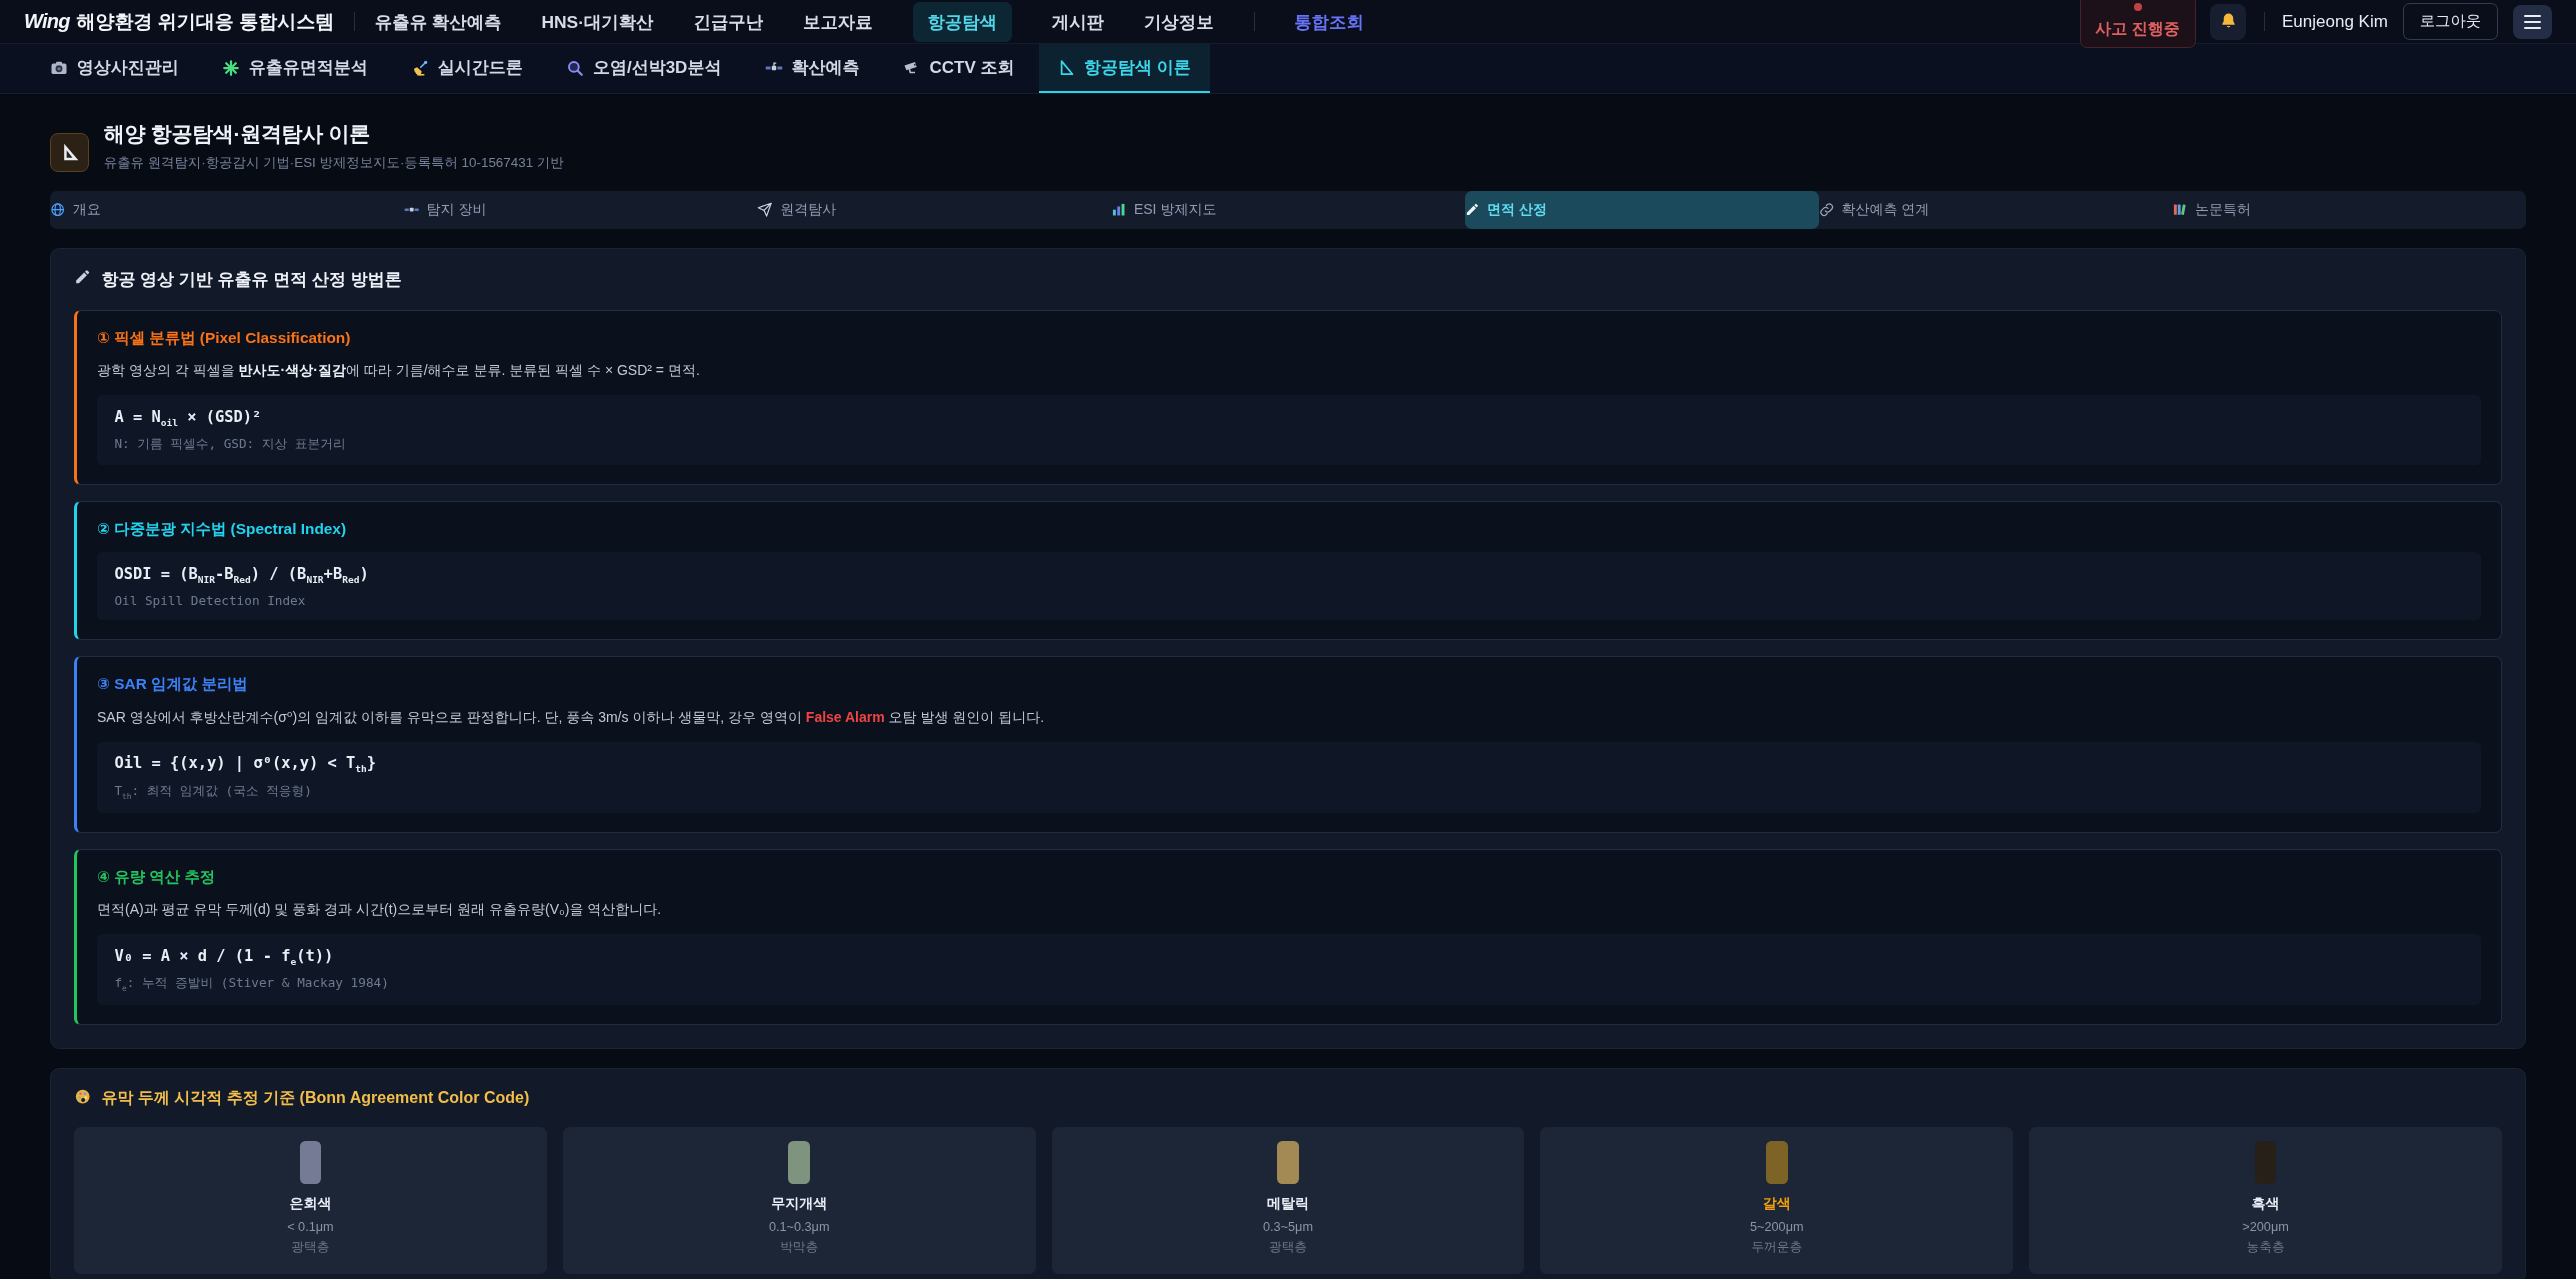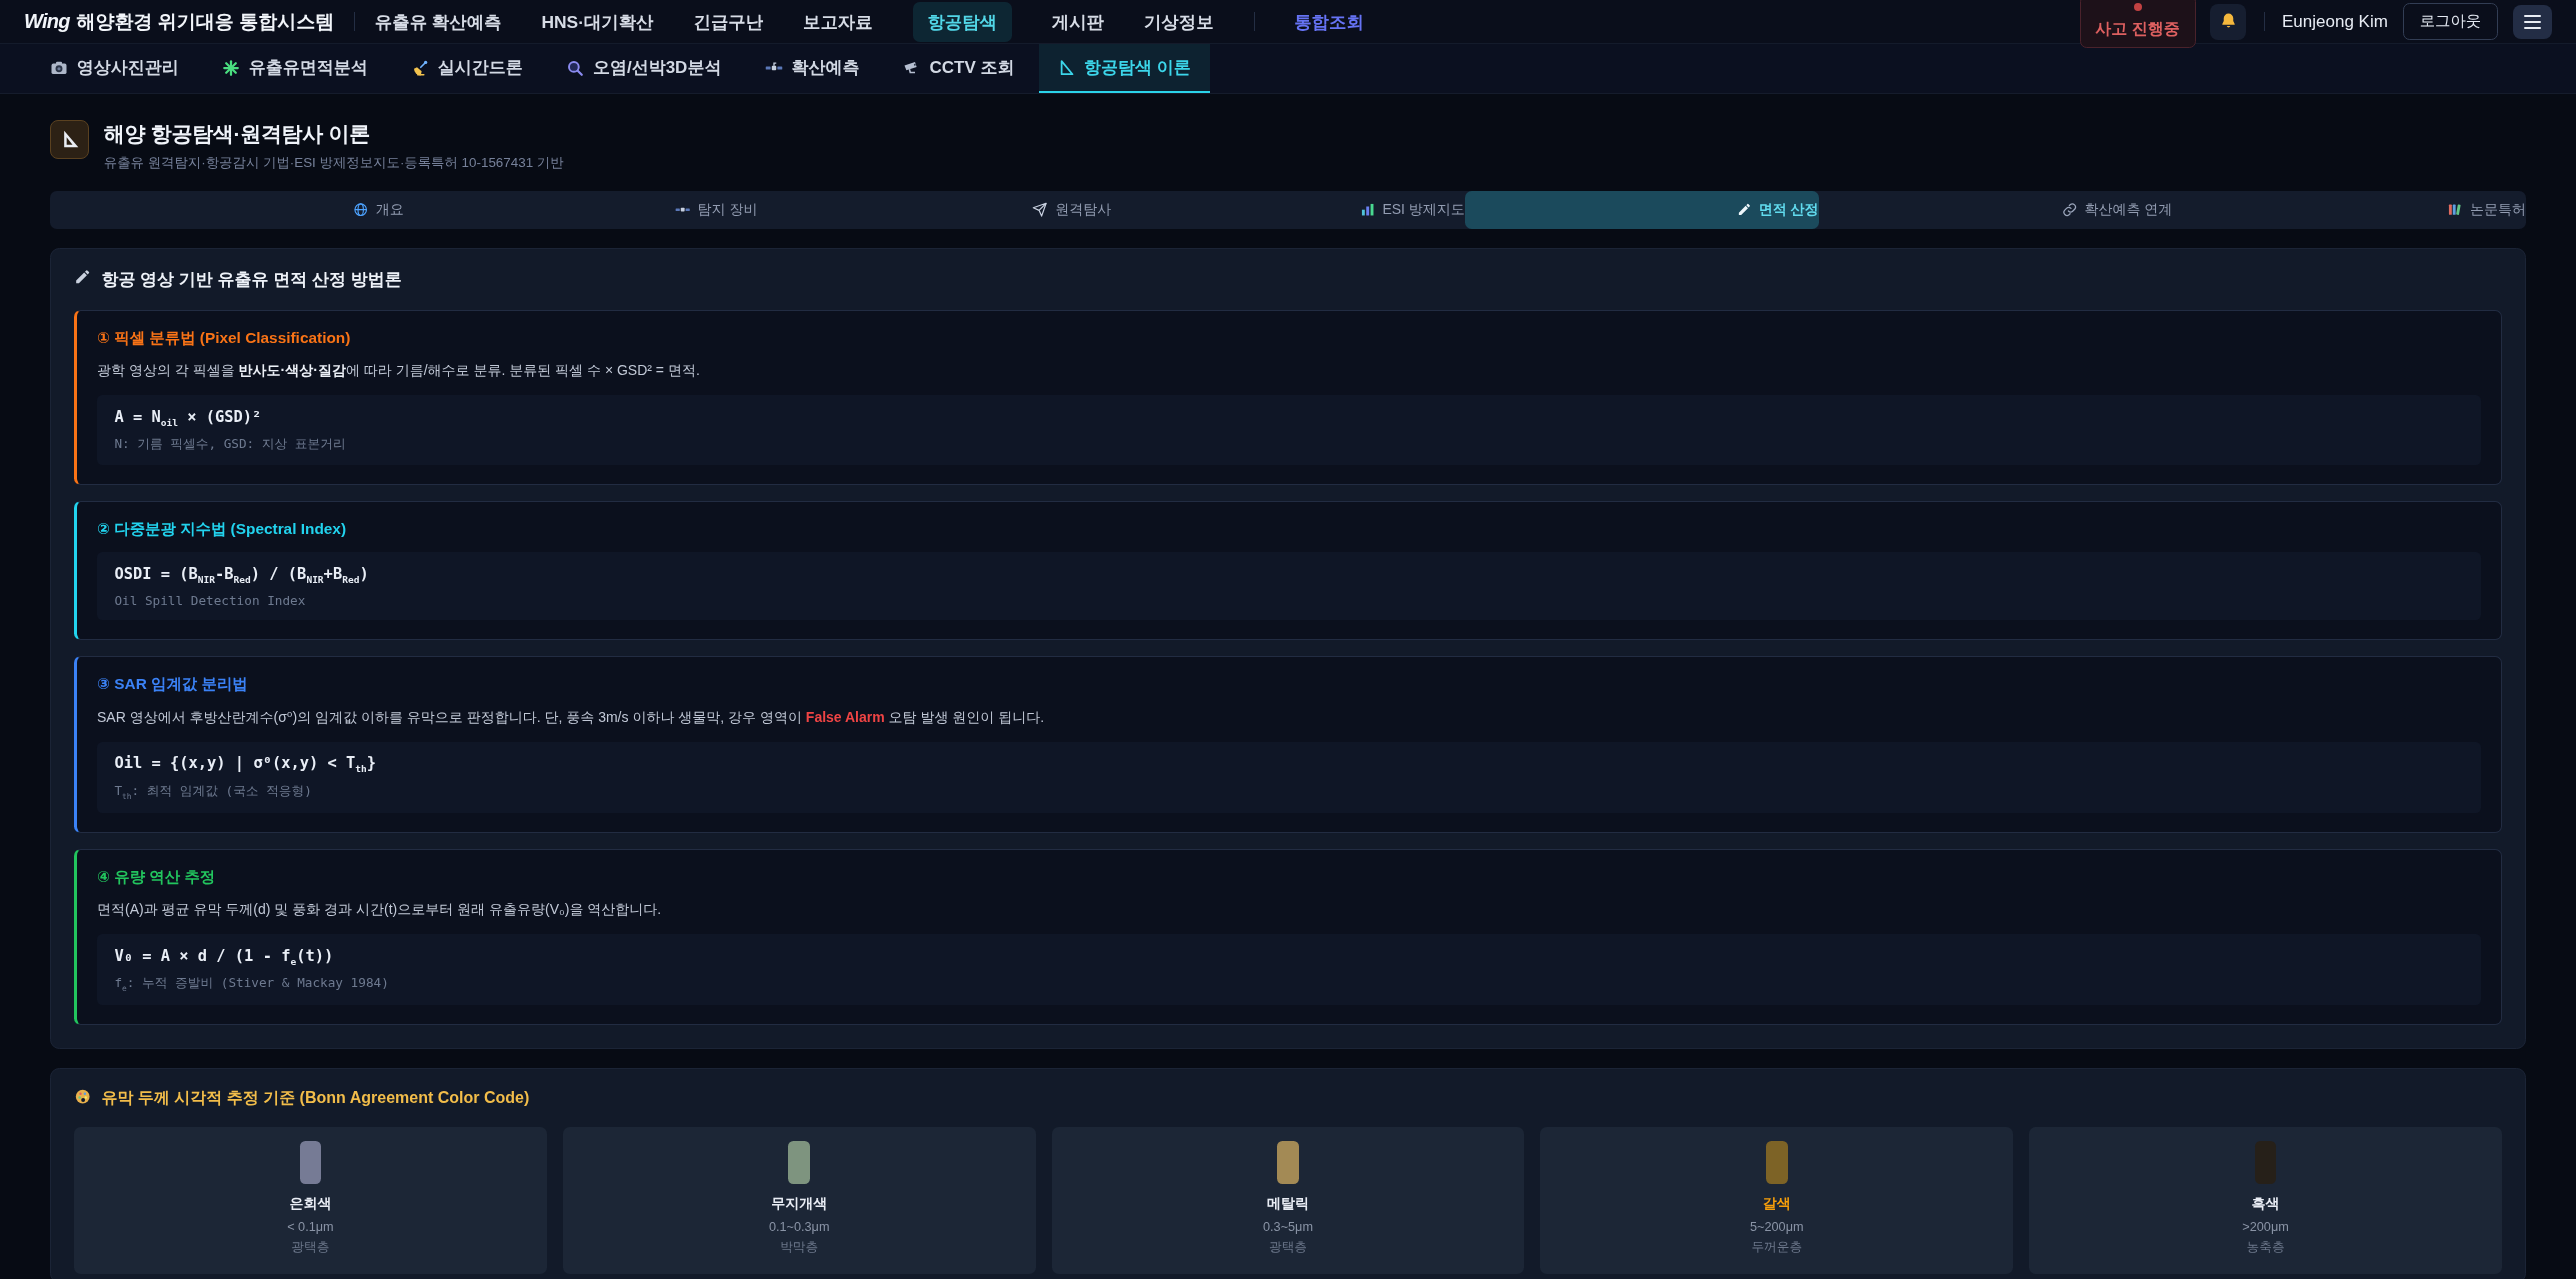--- a/index.html
+++ b/index.html
@@ -53,35 +53,35 @@
     display:flex; align-items:stretch; padding:0 31px; gap:5.4px;
   }
   .subnav-item {
     display:flex; align-items:center; gap:8.7px; padding:0 19px; cursor:pointer;
     font-size:17px; font-weight:700; color:#d3d9e4; border-bottom:2.7px solid transparent;
   }
   .subnav-item.active { color:#3cd6ea; background:#0d2230; border-bottom-color:#2bd4ea; }
 
   
   .main { padding:0 50px; }
-  .page-header { margin-top:25.5px; display:flex; align-items:flex-start; gap:14.8px; }
+  .page-header { margin-top:25.5px; display:flex; align-items:flex-end; gap:14.8px; }
   .header-icon {
     width:39px; height:39px; border-radius:8px; background:#2c2115; border:0.7px solid #5a4120;
     display:flex; align-items:center; justify-content:center; flex:none;
   }
   .page-title { font-size:21px; font-weight:700; color:#f0f4fa; letter-spacing:-0.3px; }
   .page-subtitle { font-size:13.4px; color:#76819a; margin-top:6px; }
 
   
   .pill-tabs {
     margin-top:19px; height:38px; background:#141c2c; border-radius:6.7px;
     display:flex; align-items:stretch; overflow:hidden;
   }
   .pill-tab {
-    flex:1; display:flex; align-items:center; justify-content:flex-end; gap:7.4px;
+    flex:1; display:flex; align-items:center; justify-content:flex-start; gap:7.4px;
     font-size:14px; color:#939db2; cursor:pointer; border-radius:6.7px;
   }
   .pill-tab.active { background:#1b4a5c; color:#61dbee; font-weight:700; }
 
   
   .panel { margin-top:19px; background:#121a29; border:0.7px solid #1b2436; border-radius:9.4px; padding:19px 23px 23px; }
   .section-title { display:flex; align-items:flex-start; gap:10px; font-size:17px; font-weight:700; color:#eef2f8; }
   .section-title.amber { color:#f2bd4a; font-size:16px; }
 
   

